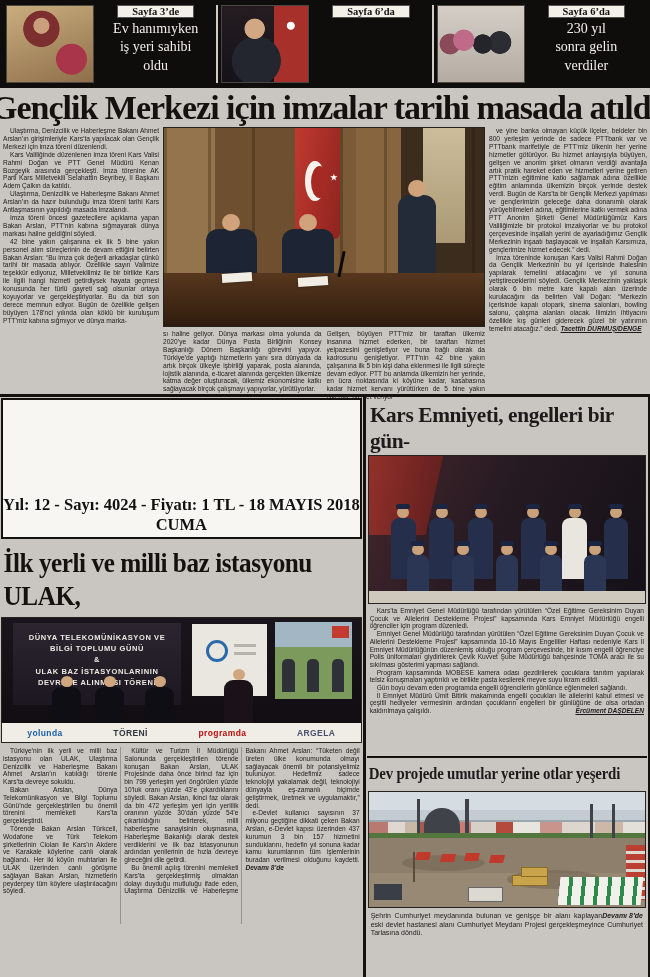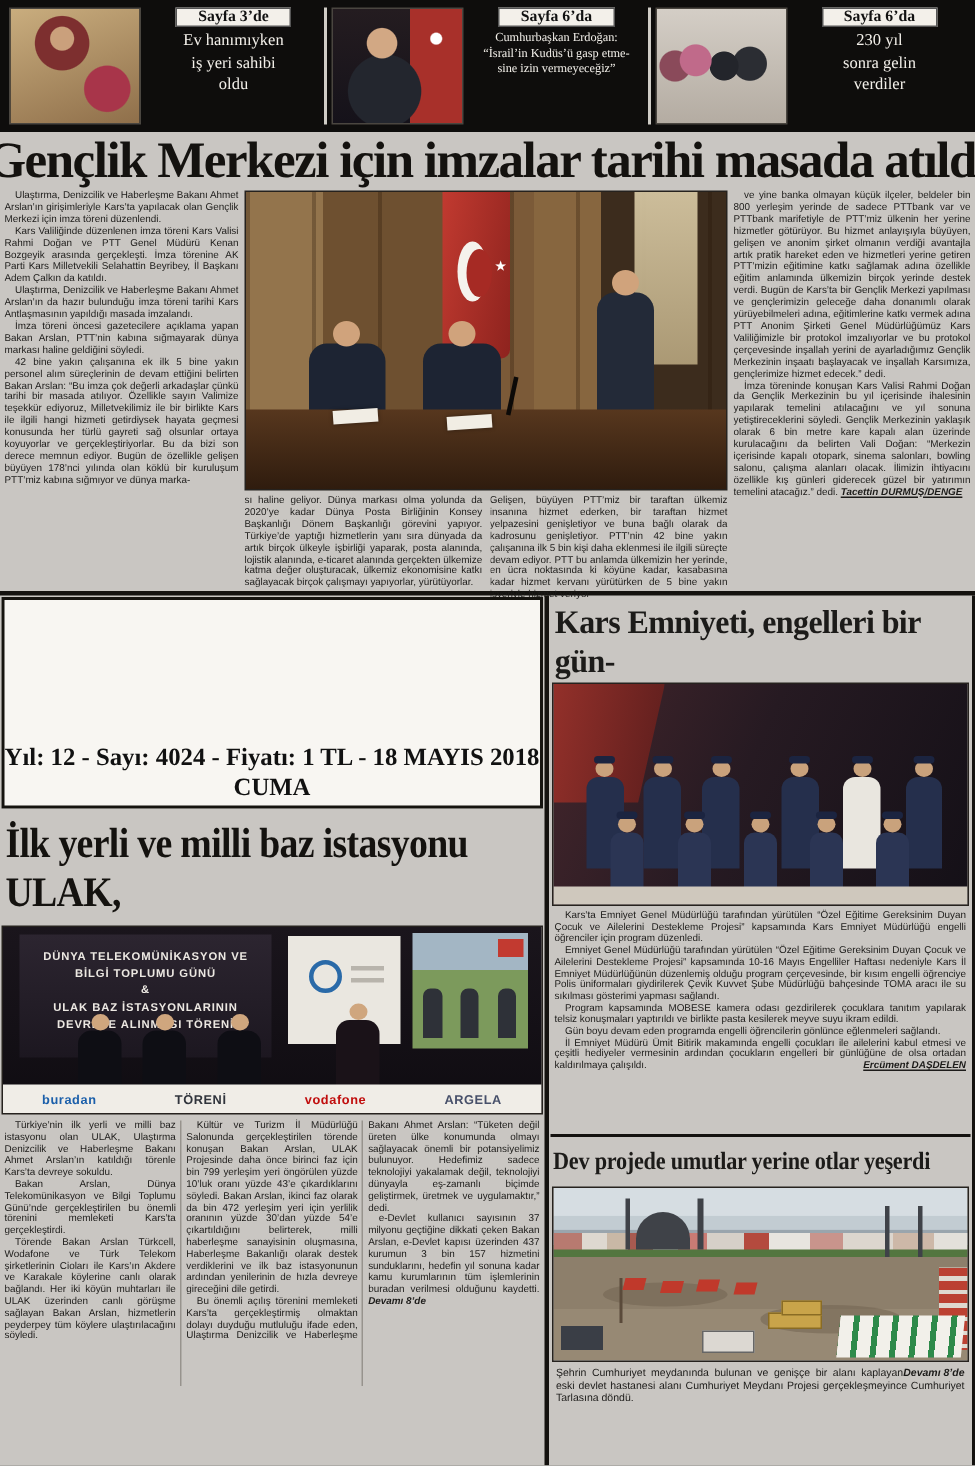--- a/index.html
+++ b/index.html
@@ -6,21 +6,21 @@
   .page{width:650px;height:977px;background:#c9c6c2;position:relative;overflow:hidden;
         font-family:"Liberation Sans",sans-serif;color:#1c1b19;margin:0 auto;}
   
   .topstrip{height:88px;background:#0e0d0c;display:flex;box-sizing:border-box;padding:5px 3px;}
   .teaser{flex:1;display:flex;gap:4px;padding:0 3px;align-items:stretch;}
   .teaser + .teaser{border-left:2px solid #cfccc6;}
   .t-img{width:86px;height:76px;border:1px solid #4a4640;flex:none;}
   .t-col{flex:1;display:flex;flex-direction:column;align-items:center;gap:2px;min-width:0;}
   .t-label{background:#f3f0ea;color:#111;font:bold 10.5px "Liberation Serif",serif;
            padding:0 14px;border:1px solid #555;white-space:nowrap;}
-  .t-text{color:#f3f0ea;font-family:"Liberation Serif",serif;font-size:11px;line-height:1.32;
+  .t-text{color:#f3f0ea;font-family:"Liberation Serif",serif;font-size:14px;line-height:1.32;
           text-align:center;white-space:pre-line;}
   .teaser.small .t-text{font-size:8.2px;line-height:1.3;}
   .img-woman{background:
     radial-gradient(circle at 40% 26%, #caa07c 0 10%, transparent 11%),
     radial-gradient(circle at 40% 30%, #7d2f2f 0 24%, transparent 25%),
     radial-gradient(circle at 75% 70%, #a8354a 0 18%, transparent 19%),
     linear-gradient(160deg,#c9ad7e,#8f6f4a);}
   .img-erdogan{background:
     radial-gradient(circle at 80% 26%, #fff 0 4%, transparent 5%),
     radial-gradient(circle at 38% 30%, #d2a884 0 13%, transparent 14%),
@@ -174,23 +174,20 @@
         <span class="t-label">Sayfa 3’de</span>
         <span class="t-text">Ev hanımıyken
 iş yeri sahibi
 oldu</span>
       </div>
     </div>
     <div class="teaser small">
       <div class="t-img img-erdogan"></div>
       <div class="t-col">
         <span class="t-label">Sayfa 6’da</span>
-        <span class="t-text">Cumhurbaşkan Erdoğan:
-“İsrail’in Kudüs’ü gasp etme-
-sine izin vermeyeceğiz”</span>
       </div>
     </div>
     <div class="teaser">
       <div class="t-img img-wedding"></div>
       <div class="t-col">
         <span class="t-label">Sayfa 6’da</span>
         <span class="t-text">230 yıl
 sonra gelin
 verdiler</span>
       </div>
@@ -261,23 +258,23 @@
           <b></b>
           <s style="left:10%;"></s>
             <s style="left:42%;"></s>
             <s style="left:74%;"></s>
         </div>
         <div class="sfig" style="left:14%;"></div>
         <div class="sfig" style="left:26%;"></div>
         <div class="sfig" style="left:40%;"></div>
         <div class="sfig" style="left:62%;height:36%;background:#1a1218;"></div>
         <div class="strip">
-          <span>buradan</span>
+          <span>yolunda</span>
           <span>TÖRENİ</span>
-          <span>vodafone</span>
+          <span>programda</span>
           <span>ARGELA</span>
         </div>
       </div>
 
       <div class="ulakbody">
         <p>Türkiye’nin ilk yerli ve milli baz istasyonu olan ULAK, Ulaştırma Denizcilik ve Haberleşme Bakanı Ahmet Arslan’ın katıldığı törenle Kars’ta devreye sokuldu.</p>
         <p>Bakan Arslan, Dünya Telekomünikasyon ve Bilgi Toplumu Günü’nde gerçekleştirilen bu önemli törenini memleketi Kars’ta gerçekleştirdi.</p>
         <p>Törende Bakan Arslan Türkcell, Wodafone ve Türk Telekom şirketlerinin Cioları ile Kars’ın Akdere ve Karakale köylerine canlı olarak bağlandı. Her iki köyün muhtarları ile ULAK üzerinden canlı görüşme sağlayan Bakan Arslan, hizmetlerin peyderpey tüm köylere ulaştırılacağını söyledi.</p>
         <p>Kültür ve Turizm İl Müdürlüğü Salonunda gerçekleştirilen törende konuşan Bakan Arslan, ULAK Projesinde daha önce birinci faz için bin 799 yerleşim yeri öngörülen yüzde 10’luk oranı yüzde 43’e çıkardıklarını söyledi. Bakan Arslan, ikinci faz olarak da bin 472 yerleşim yeri için yerlilik oranının yüzde 30’dan yüzde 54’e çıkartıldığını belirterek, milli haberleşme sanayisinin oluşmasına, Haberleşme Bakanlığı olarak destek verdiklerini ve ilk baz istasyonunun ardından yenilerinin de hızla devreye gireceğini dile getirdi.</p>
         <p>Bu önemli açılış törenini memleketi Kars’ta gerçekleştirmiş olmaktan dolayı duyduğu mutluluğu ifade eden, Ulaştırma Denizcilik ve Haberleşme Bakanı Ahmet Arslan: “Tüketen değil üreten ülke konumunda olmayı sağlayacak önemli bir potansiyelimiz bulunuyor. Hedefimiz sadece teknolojiyi yakalamak değil, teknolojiyi dünyayla eş-zamanlı biçimde geliştirmek, üretmek ve uygulamaktır,” dedi.</p>

